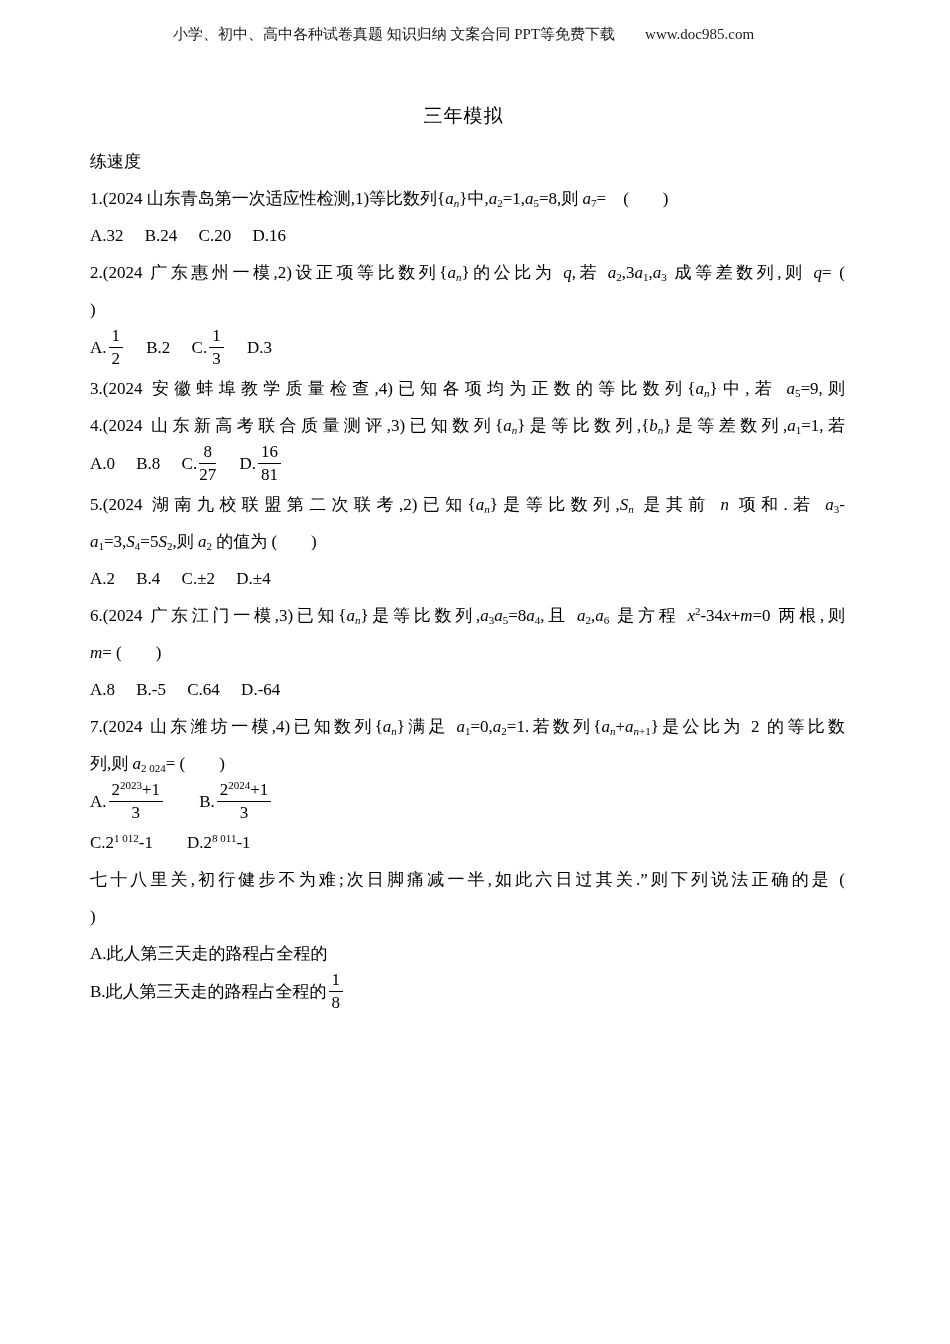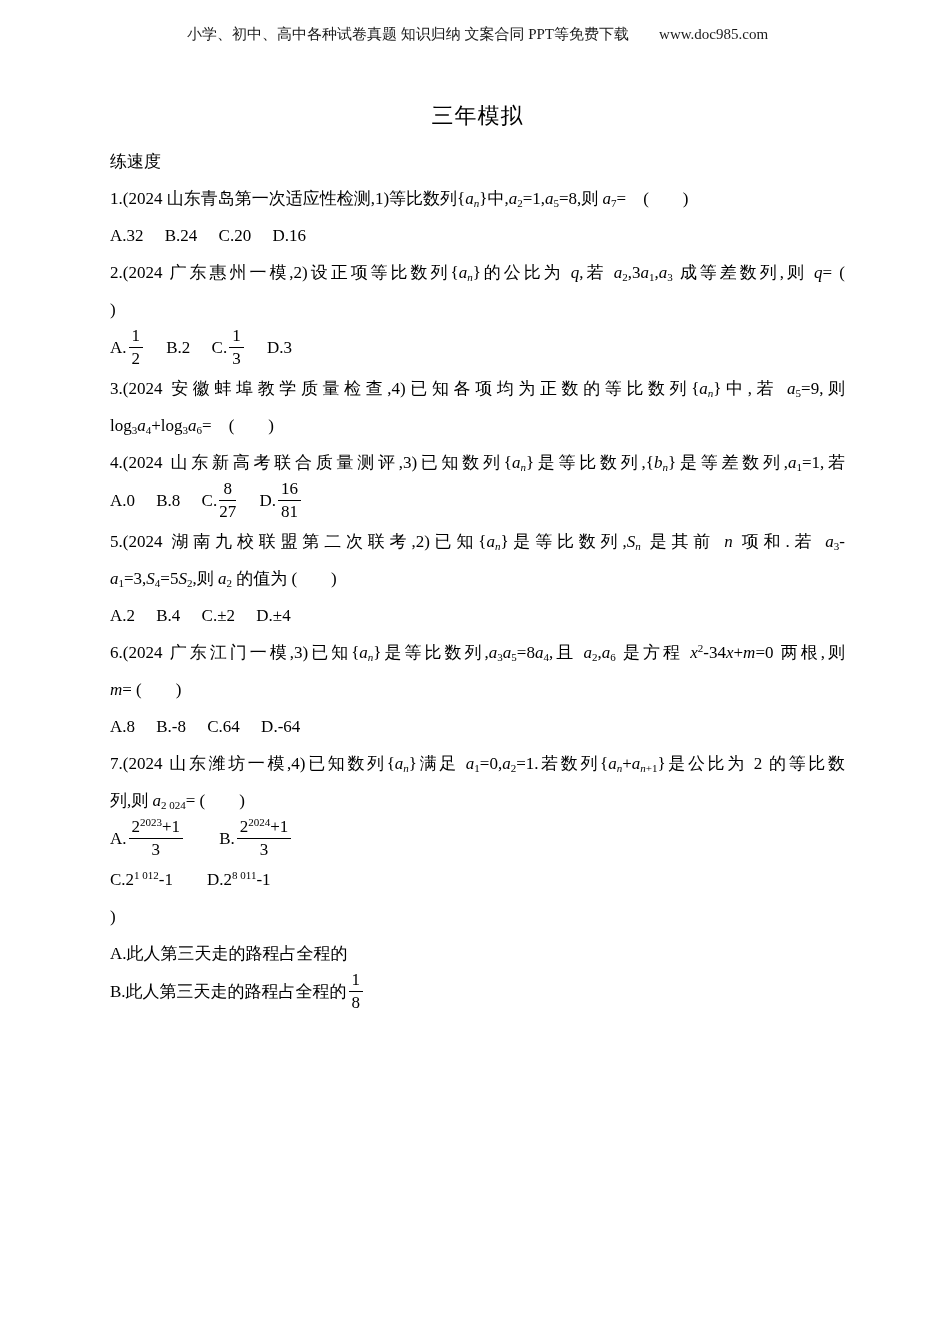--- a/index.html
+++ b/index.html
@@ -7,44 +7,45 @@
   body {
     font-family:"Liberation Serif","DejaVu Serif",serif;
     color:#000000;
   }
   .page {
     position:relative;
     width:950px;
     height:1172px;
     margin:0 auto;
     background:#ffffff;
-    padding:24px 105px 0 110px;
+    padding:24px 105px 0 82px;
     overflow:hidden;
   }
   .doc-header {
     text-align:center;
     font-size:15px;
     line-height:21px;
     color:#1a1a1a;
     white-space:nowrap;
   }
   .doc-header .site { margin-left:30px; }
   .doc-title {
-    font-size:22px;
+    font-size:19px;
     font-weight:normal;
     text-align:center;
     line-height:26px;
     margin-top:58px;
     letter-spacing:1px;
   }
   .content { margin-top:14px; }
   .line {
     font-size:17px;
     line-height:37px;
     text-align:left;
+    margin-left:8px;
   }
   .line.fill {
     text-align:justify;
     text-align-last:justify;
   }
   sub, sup { font-size:11px; line-height:0; }
   sub { vertical-align:-0.25em; }
   sup { vertical-align:0.55em; }
   i { font-style:italic; }
   .frac {
@@ -87,47 +88,47 @@
     </section>
 
     <section class="problem">
       <p class="line fill">2.(2024 广东惠州一模,2)设正项等比数列{<i>a</i><sub><i>n</i></sub>}的公比为 <i>q</i>,若 <i>a</i><sub>2</sub>,3<i>a</i><sub>1</sub>,<i>a</i><sub>3</sub> 成等差数列,则 <i>q</i>= (</p>
       <p class="line">)</p>
       <p class="line">A.<span class="frac"><span class="num">1</span><span class="den">2</span></span>　 B.2　 C.<span class="frac"><span class="num">1</span><span class="den">3</span></span>　 D.3</p>
     </section>
 
     <section class="problem">
       <p class="line fill">3.(2024 安徽蚌埠教学质量检查,4)已知各项均为正数的等比数列{<i>a</i><sub><i>n</i></sub>}中,若 <i>a</i><sub>5</sub>=9,则</p>
-      <p class="line">log<sub>3</sub><i>a</i><sub>4</sub>+log<sub>3</sub><i>a</i><sub>6</sub>=　(　　)</p>
     </section>
 
     <section class="problem">
       <p class="line fill">4.(2024 山东新高考联合质量测评,3)已知数列{<i>a</i><sub><i>n</i></sub>}是等比数列,{<i>b</i><sub><i>n</i></sub>}是等差数列,<i>a</i><sub>1</sub>=1,若</p>
       <p class="line">A.0　 B.8　 C.<span class="frac"><span class="num">8</span><span class="den">27</span></span>　 D.<span class="frac"><span class="num">16</span><span class="den">81</span></span></p>
     </section>
 
     <section class="problem">
       <p class="line fill">5.(2024 湖南九校联盟第二次联考,2)已知{<i>a</i><sub><i>n</i></sub>}是等比数列,<i>S</i><sub><i>n</i></sub> 是其前 <i>n</i> 项和.若 <i>a</i><sub>3</sub>-</p>
       <p class="line"><i>a</i><sub>1</sub>=3,<i>S</i><sub>4</sub>=5<i>S</i><sub>2</sub>,则 <i>a</i><sub>2</sub> 的值为 (　　)</p>
       <p class="line">A.2　 B.4　 C.±2　 D.±4</p>
     </section>
 
     <section class="problem">
       <p class="line fill">6.(2024 广东江门一模,3)已知{<i>a</i><sub><i>n</i></sub>}是等比数列,<i>a</i><sub>3</sub><i>a</i><sub>5</sub>=8<i>a</i><sub>4</sub>,且 <i>a</i><sub>2</sub>,<i>a</i><sub>6</sub> 是方程 <i>x</i><sup>2</sup>-34<i>x</i>+<i>m</i>=0 两根,则</p>
       <p class="line"><i>m</i>= (　　)</p>
-      <p class="line">A.8　 B.-8　 C.64　 D.-64</p>
+      <p class="line">A.8　 B.-5　 C.64　 D.-64</p>
     </section>
 
     <section class="problem">
       <p class="line fill">7.(2024 山东潍坊一模,4)已知数列{<i>a</i><sub><i>n</i></sub>}满足 <i>a</i><sub>1</sub>=0,<i>a</i><sub>2</sub>=1.若数列{<i>a</i><sub><i>n</i></sub>+<i>a</i><sub><i>n</i>+1</sub>}是公比为 2 的等比数</p>
       <p class="line">列,则 <i>a</i><sub>2 024</sub>= (　　)</p>
       <p class="line">A.<span class="frac"><span class="num">2<sup>2023</sup>+1</span><span class="den">3</span></span>　　B.<span class="frac"><span class="num">2<sup>2024</sup>+1</span><span class="den">3</span></span></p>
       <p class="line">C.2<sup>1 012</sup>-1　　D.2<sup>8 011</sup>-1</p>
     </section>
 
     <section class="problem">
+      <p class="line fill">七十八里关,初行健步不为难;次日脚痛减一半,如此六日过其关.”则下列说法正确的是 (</p>
       <p class="line">)</p>
       <p class="line">A.此人第三天走的路程占全程的</p>
       <p class="line">B.此人第三天走的路程占全程的<span class="frac"><span class="num">1</span><span class="den">8</span></span></p>
     </section>
 
   </div>
 </div>
 
 </body></html>

